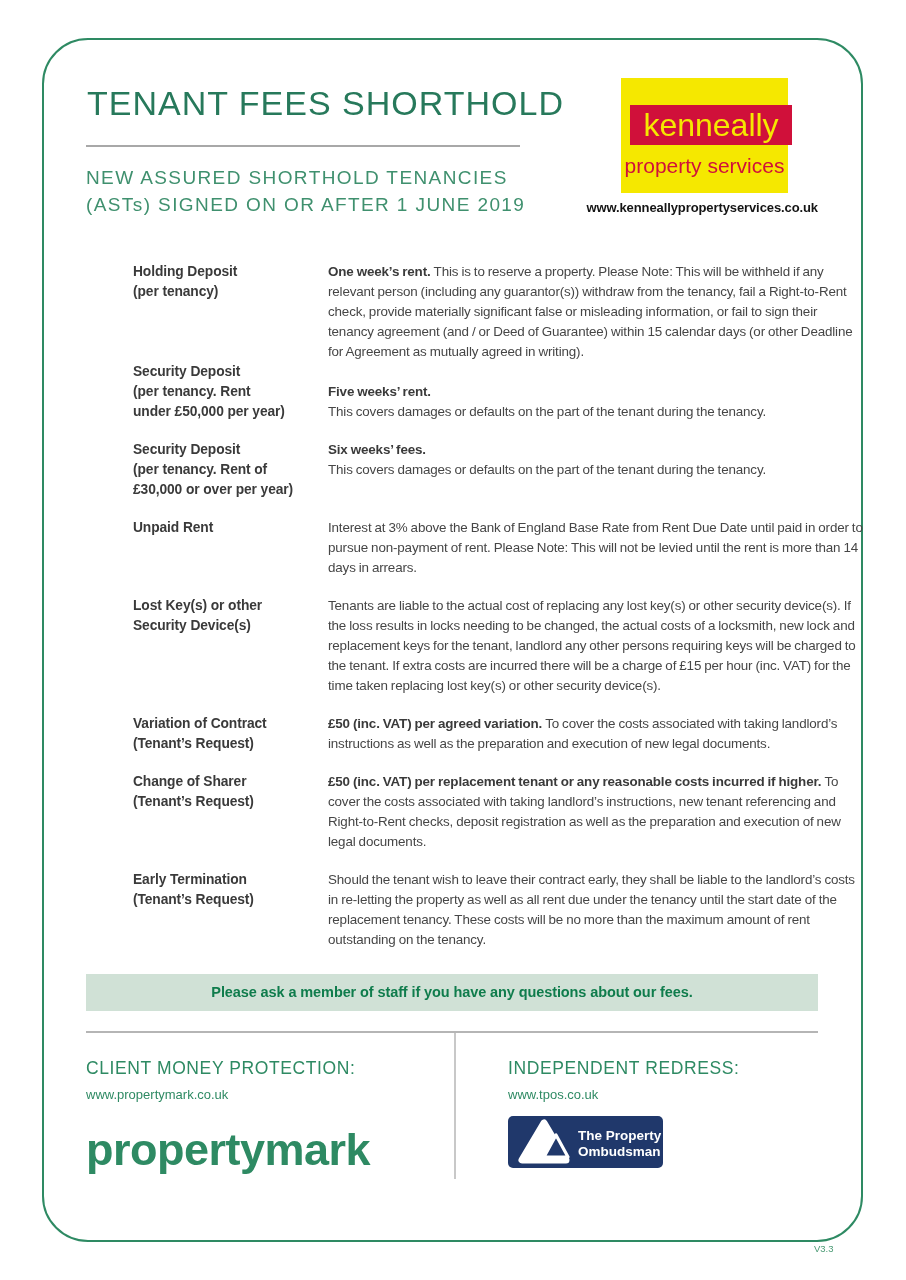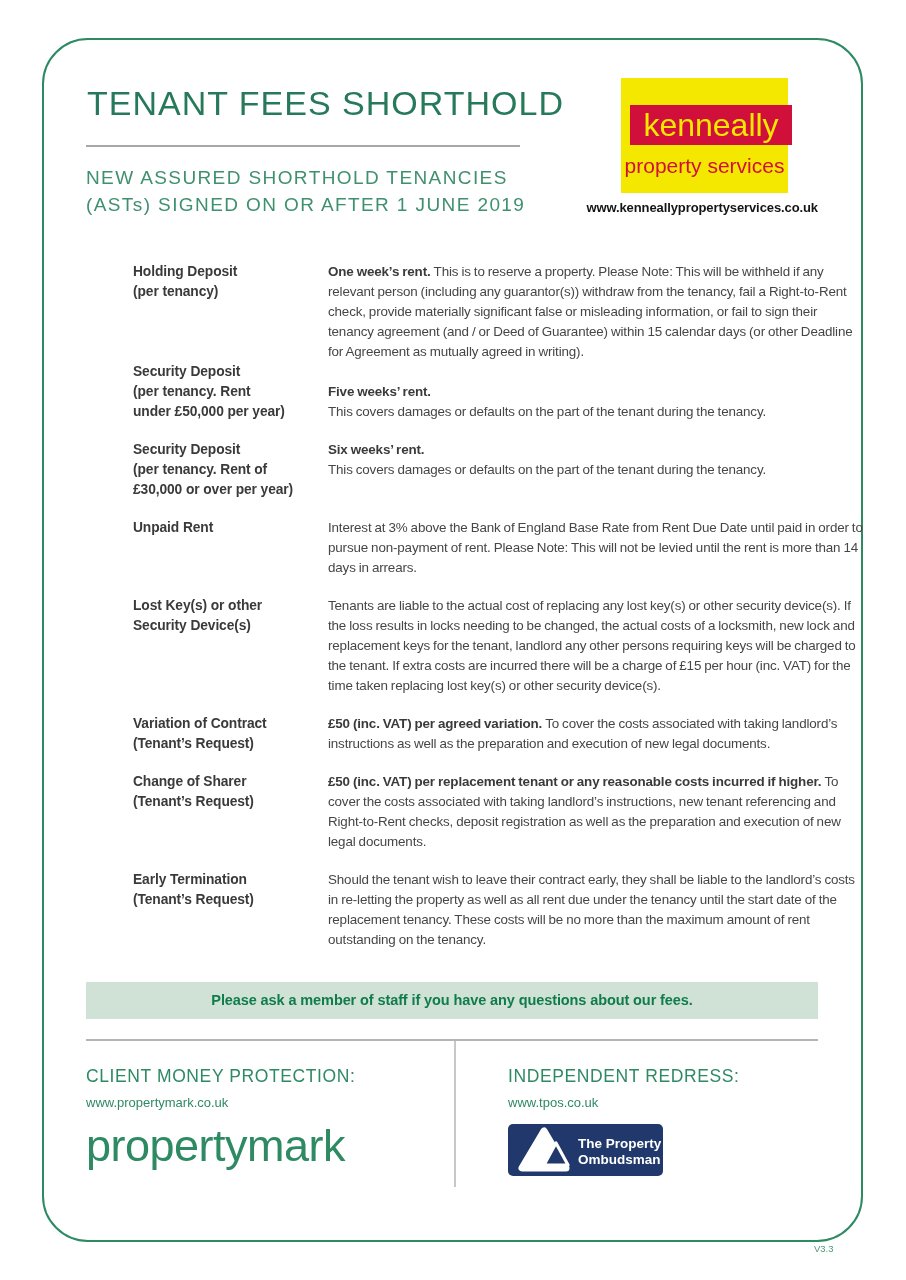--- a/index.html
+++ b/index.html
@@ -58,21 +58,21 @@
   .fee-row.row-0{margin-bottom:0;}
   .fee-row.row-1 .fee-value{padding-top:20px;}
   .fee-label{
     font-weight:700;color:#3a3a3a;font-size:13.8px;letter-spacing:-0.1px;
   }
   .fee-value{
     letter-spacing:-0.15px;word-spacing:-0.5px;
   }
   .fee-value .b{font-weight:700;color:#3a3a3a;}
   .banner{
-    margin-top:32px;width:732px;height:37px;
+    margin-top:24px;width:732px;height:37px;
     background:var(--banner-bg,#d0e1d6);
     color:var(--banner-text,#0f7c4c);
     font-size:14.5px;font-weight:700;text-align:center;line-height:37px;
     letter-spacing:-0.1px;
   }
   .footer-rule{
     margin-top:20px;width:732px;height:2px;background:#b5b5b5;
   }
   .footer{
     display:grid;grid-template-columns:368px 364px;min-height:146px;
@@ -81,21 +81,21 @@
     border-left:2px solid #c8c8c8;padding-left:52px;
   }
   .footer-heading{
     margin-top:24px;font-size:17.5px;letter-spacing:0.6px;
     color:var(--green-mid,#2e8a63);font-weight:400;line-height:22px;
   }
   .footer-url{
     margin-top:6px;font-size:13px;color:var(--green-mid,#2e8a63);line-height:20px;
   }
   .pm-wordmark{
-    margin-top:9px;font-size:45px;font-weight:400;line-height:48px;
+    margin-top:21px;font-size:45px;font-weight:700;line-height:48px;
     color:var(--green-mid,#2e8a63);letter-spacing:-0.5px;
   }
   .tpo-logo{margin-top:11px;display:block;}
   .version{
     position:absolute;left:814px;top:1243px;
     font-size:9.5px;color:#4a9a74;
   }
 </style>
 </head>
 <body>
@@ -132,21 +132,21 @@
           <div>under £50,000 per year)</div>
         </div>
         <div class="fee-value"><div class="b">Five weeks’ rent.</div><span>This covers damages or defaults on the part of the tenant during the tenancy.</span></div>
       </div>
       <div class="fee-row row-2">
         <div class="fee-label">
           <div>Security Deposit</div>
           <div>(per tenancy. Rent of</div>
           <div>£30,000 or over per year)</div>
         </div>
-        <div class="fee-value"><div class="b">Six weeks’ rent.</div><span>This covers damages or defaults on the part of the tenant during the tenancy.</span></div>
+        <div class="fee-value"><div class="b">Six weeks’ fees.</div><span>This covers damages or defaults on the part of the tenant during the tenancy.</span></div>
       </div>
       <div class="fee-row row-3">
         <div class="fee-label">
           <div>Unpaid Rent</div>
         </div>
         <div class="fee-value"><span>Interest at 3% above the Bank of England Base Rate from Rent Due Date until paid in order to pursue non-payment of rent. Please Note: This will not be levied until the rent is more than 14 days in arrears.</span></div>
       </div>
       <div class="fee-row row-4">
         <div class="fee-label">
           <div>Lost Key(s) or other</div>

